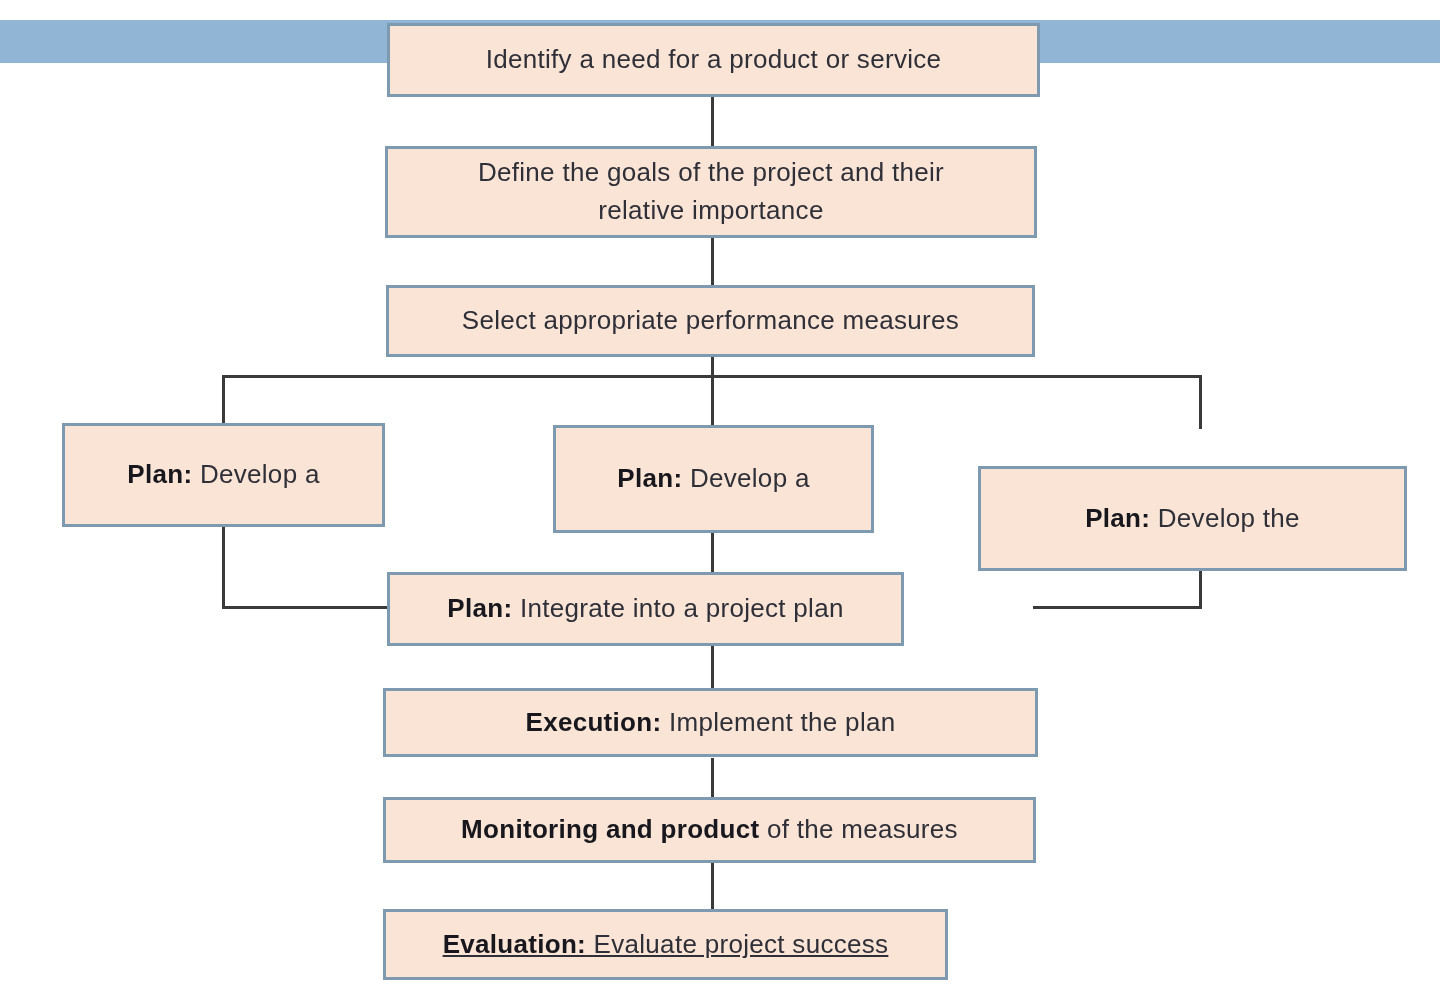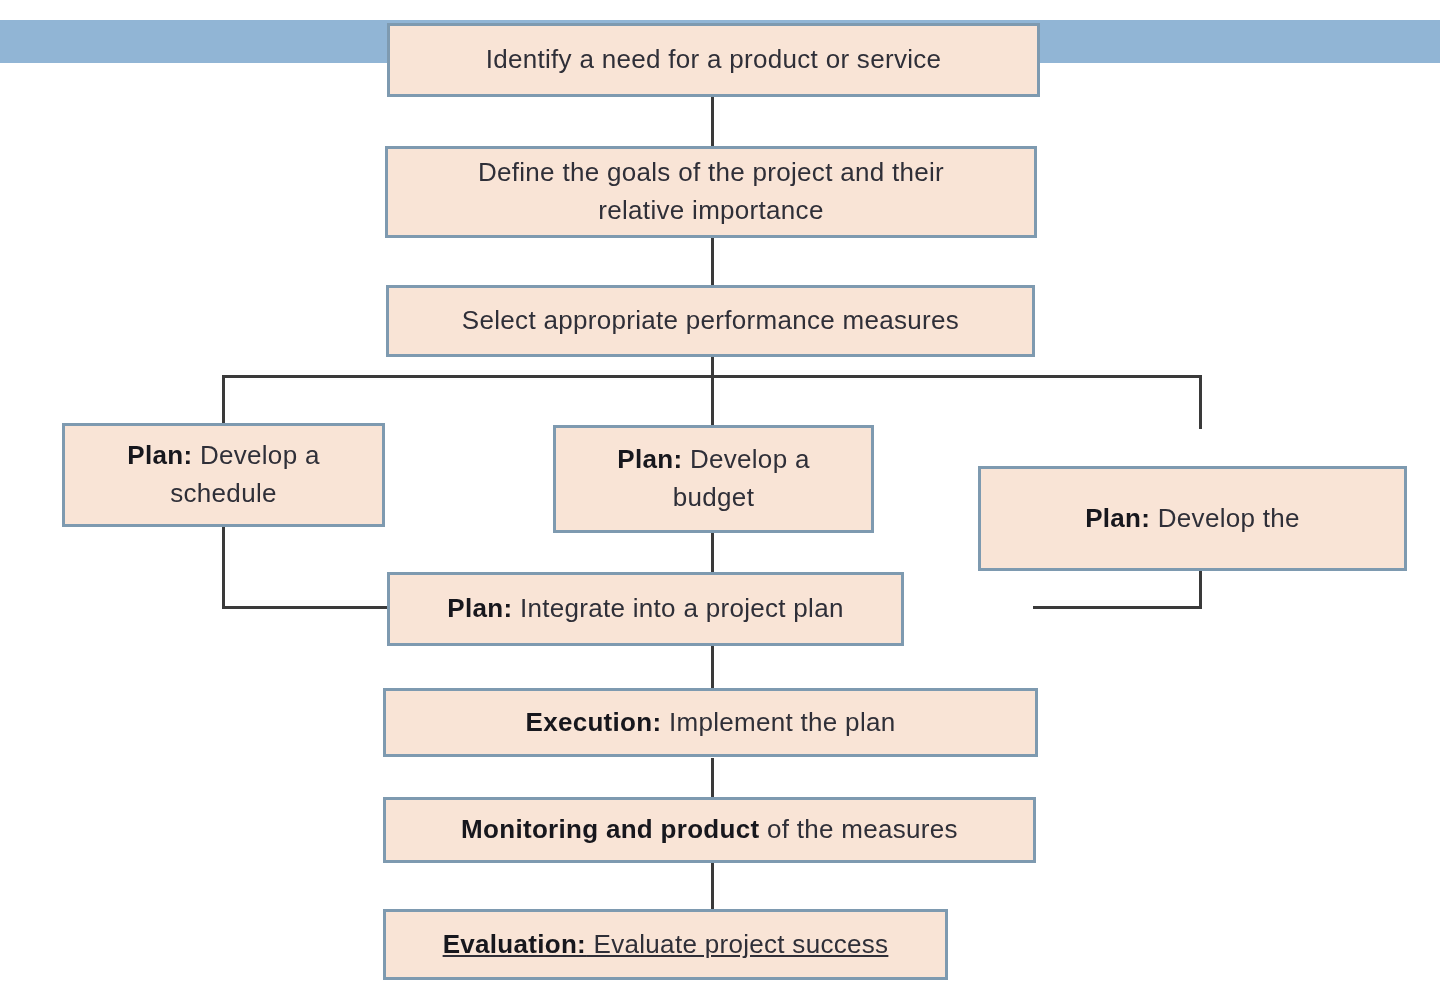--- a/index.html
+++ b/index.html
@@ -61,28 +61,26 @@
   <div class="node" style="left:385px;top:146px;width:652px;height:92px;">
     <span>
       <span class="line"><span>Define the goals of the project and their</span></span>
       <span class="line"><span>relative importance</span></span>
     </span>
   </div>
 
   <div class="node" style="left:62px;top:423px;width:323px;height:104px;">
     <span>
       <span class="line"><b>Plan:</b><span> Develop a</span></span>
-      <span class="line"><span>schedule</span></span>
     </span>
   </div>
 
   <div class="node" style="left:553px;top:425px;width:321px;height:108px;">
     <span>
       <span class="line"><b>Plan:</b><span> Develop a</span></span>
-      <span class="line"><span>budget</span></span>
     </span>
   </div>
 
   <div class="node" style="left:978px;top:426px;width:429px;height:105px;margin-top:40px;">
     <span>
       <span class="line"><b>Plan:</b><span> Develop the</span></span>
     </span>
   </div>
 
   <div class="node" style="left:387px;top:572px;width:517px;height:74px;">

